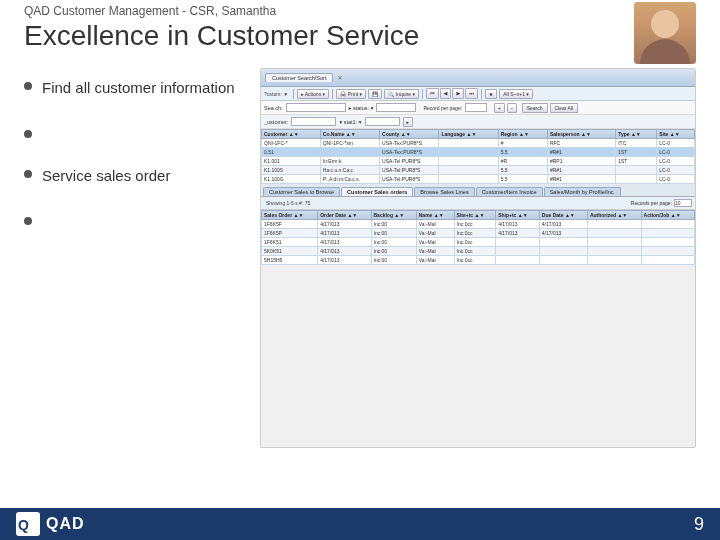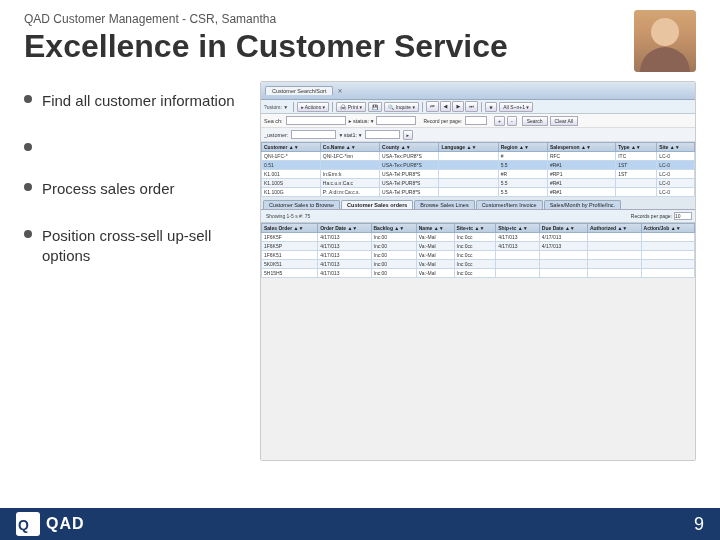--- a/index.html
+++ b/index.html
@@ -11,21 +11,21 @@
       font-family: Arial, sans-serif;
       overflow: hidden;
       position: relative;
     }
 
     .slide {
       width: 720px;
       height: 540px;
       background: #ffffff;
       position: relative;
-      padding: 10px 24px 14px 24px;
+      padding: 2px 24px 14px 24px;
     }
 
     .subtitle {
       font-size: 12px;
       color: #555;
       padding-top: 2px;
     }
 
     .avatar {
       width: 62px;
@@ -62,22 +62,22 @@
       bottom: 0;
       left: 50%;
       transform: translateX(-50%);
       width: 50px;
       height: 25px;
       border-radius: 25px 25px 0 0;
       background: #8b6355;
     }
 
     .main-title {
-      font-size: 32px;
-      font-weight: bold;
+      font-size: 28px;
+      font-weight: normal;
       color: #333;
       margin-bottom: 16px;
       margin-top: 2px;
     }
 
     .content-area {
       display: flex;
       gap: 16px;
       height: 380px;
     }
@@ -392,25 +392,24 @@
     <div class="bullets">
       <div class="bullet-item">
         <div class="bullet-dot"></div>
         <span class="bullet-text">Find all customer information</span>
       </div>
       <div class="bullet-item">
         <div class="bullet-dot"></div>
       </div>
       <div class="bullet-item">
         <div class="bullet-dot"></div>
-        <span class="bullet-text">Process sales order</span>
+        <span class="bullet-text">Service sales order</span>
       </div>
       <div class="bullet-item">
         <div class="bullet-dot"></div>
-        <span class="bullet-text">Position cross-sell up-sell options</span>
       </div>
     </div>
 
     <div class="screenshot-area">
       <div class="app-screenshot">
 
         <div class="app-titlebar">
           <div class="app-tab active">Customer Search/Sort</div>
           <div style="font-size:6px;color:#666;margin-left:2px;cursor:pointer;">✕</div>
         </div>

